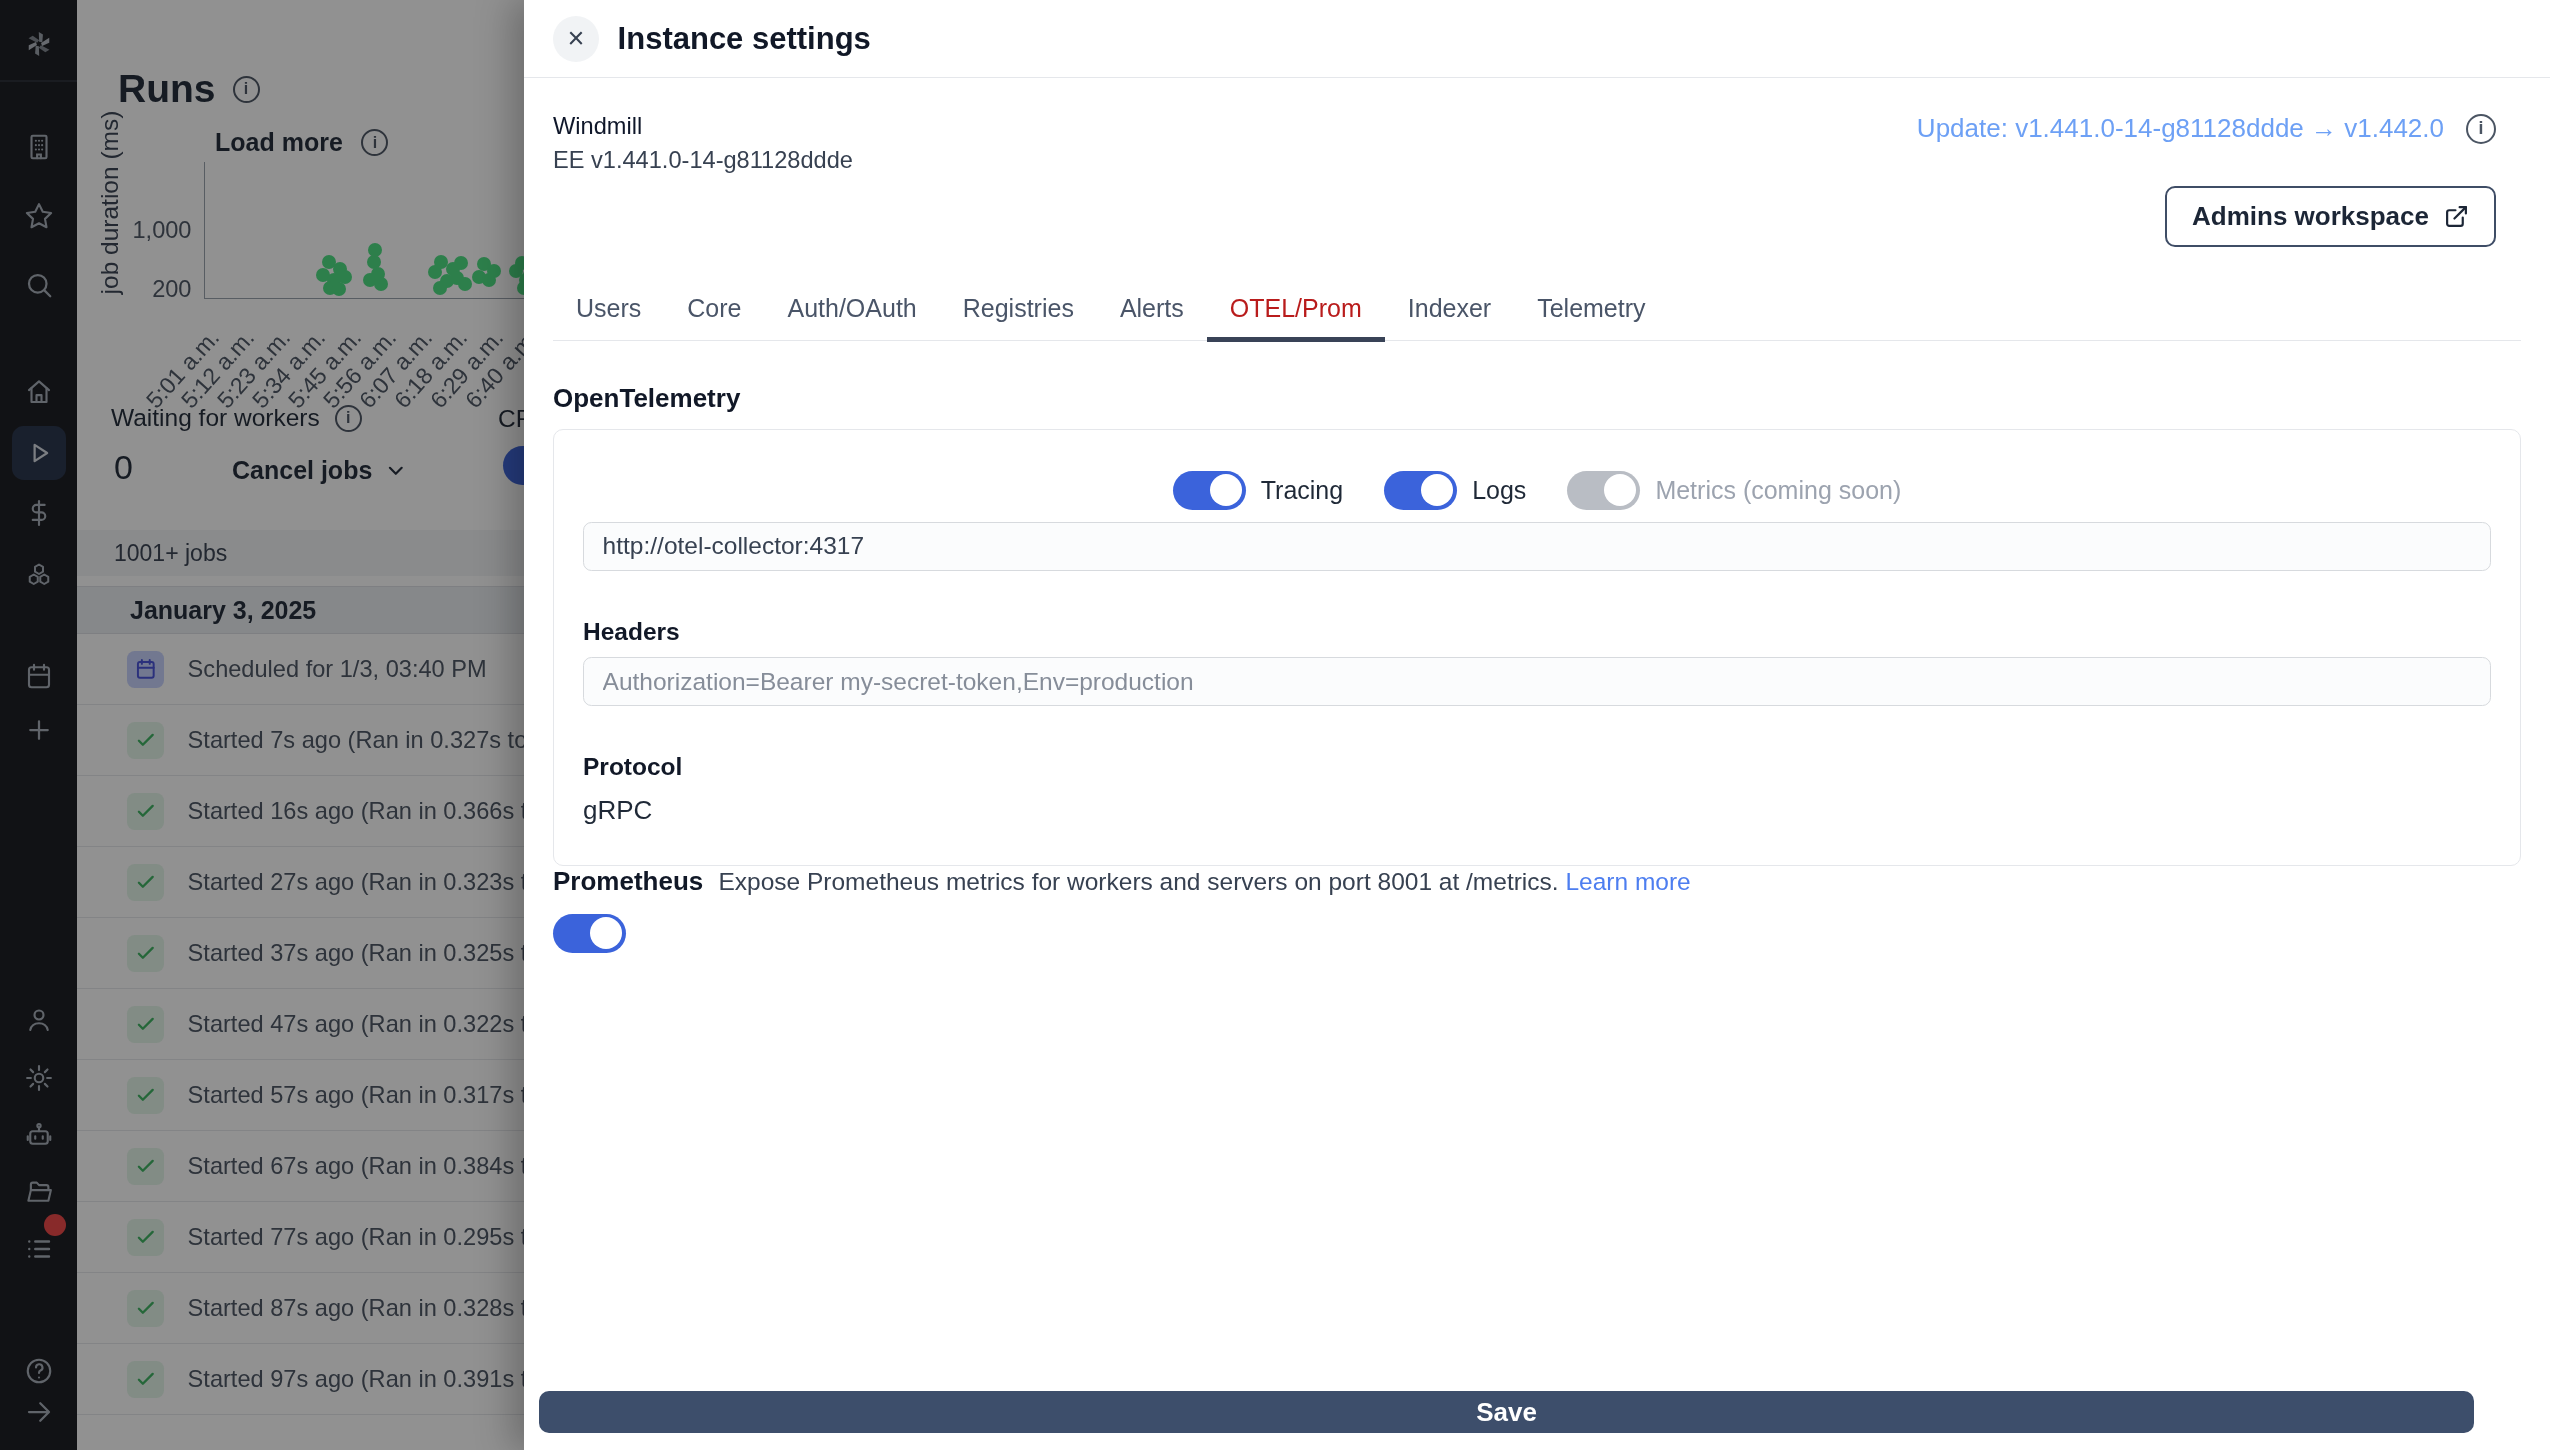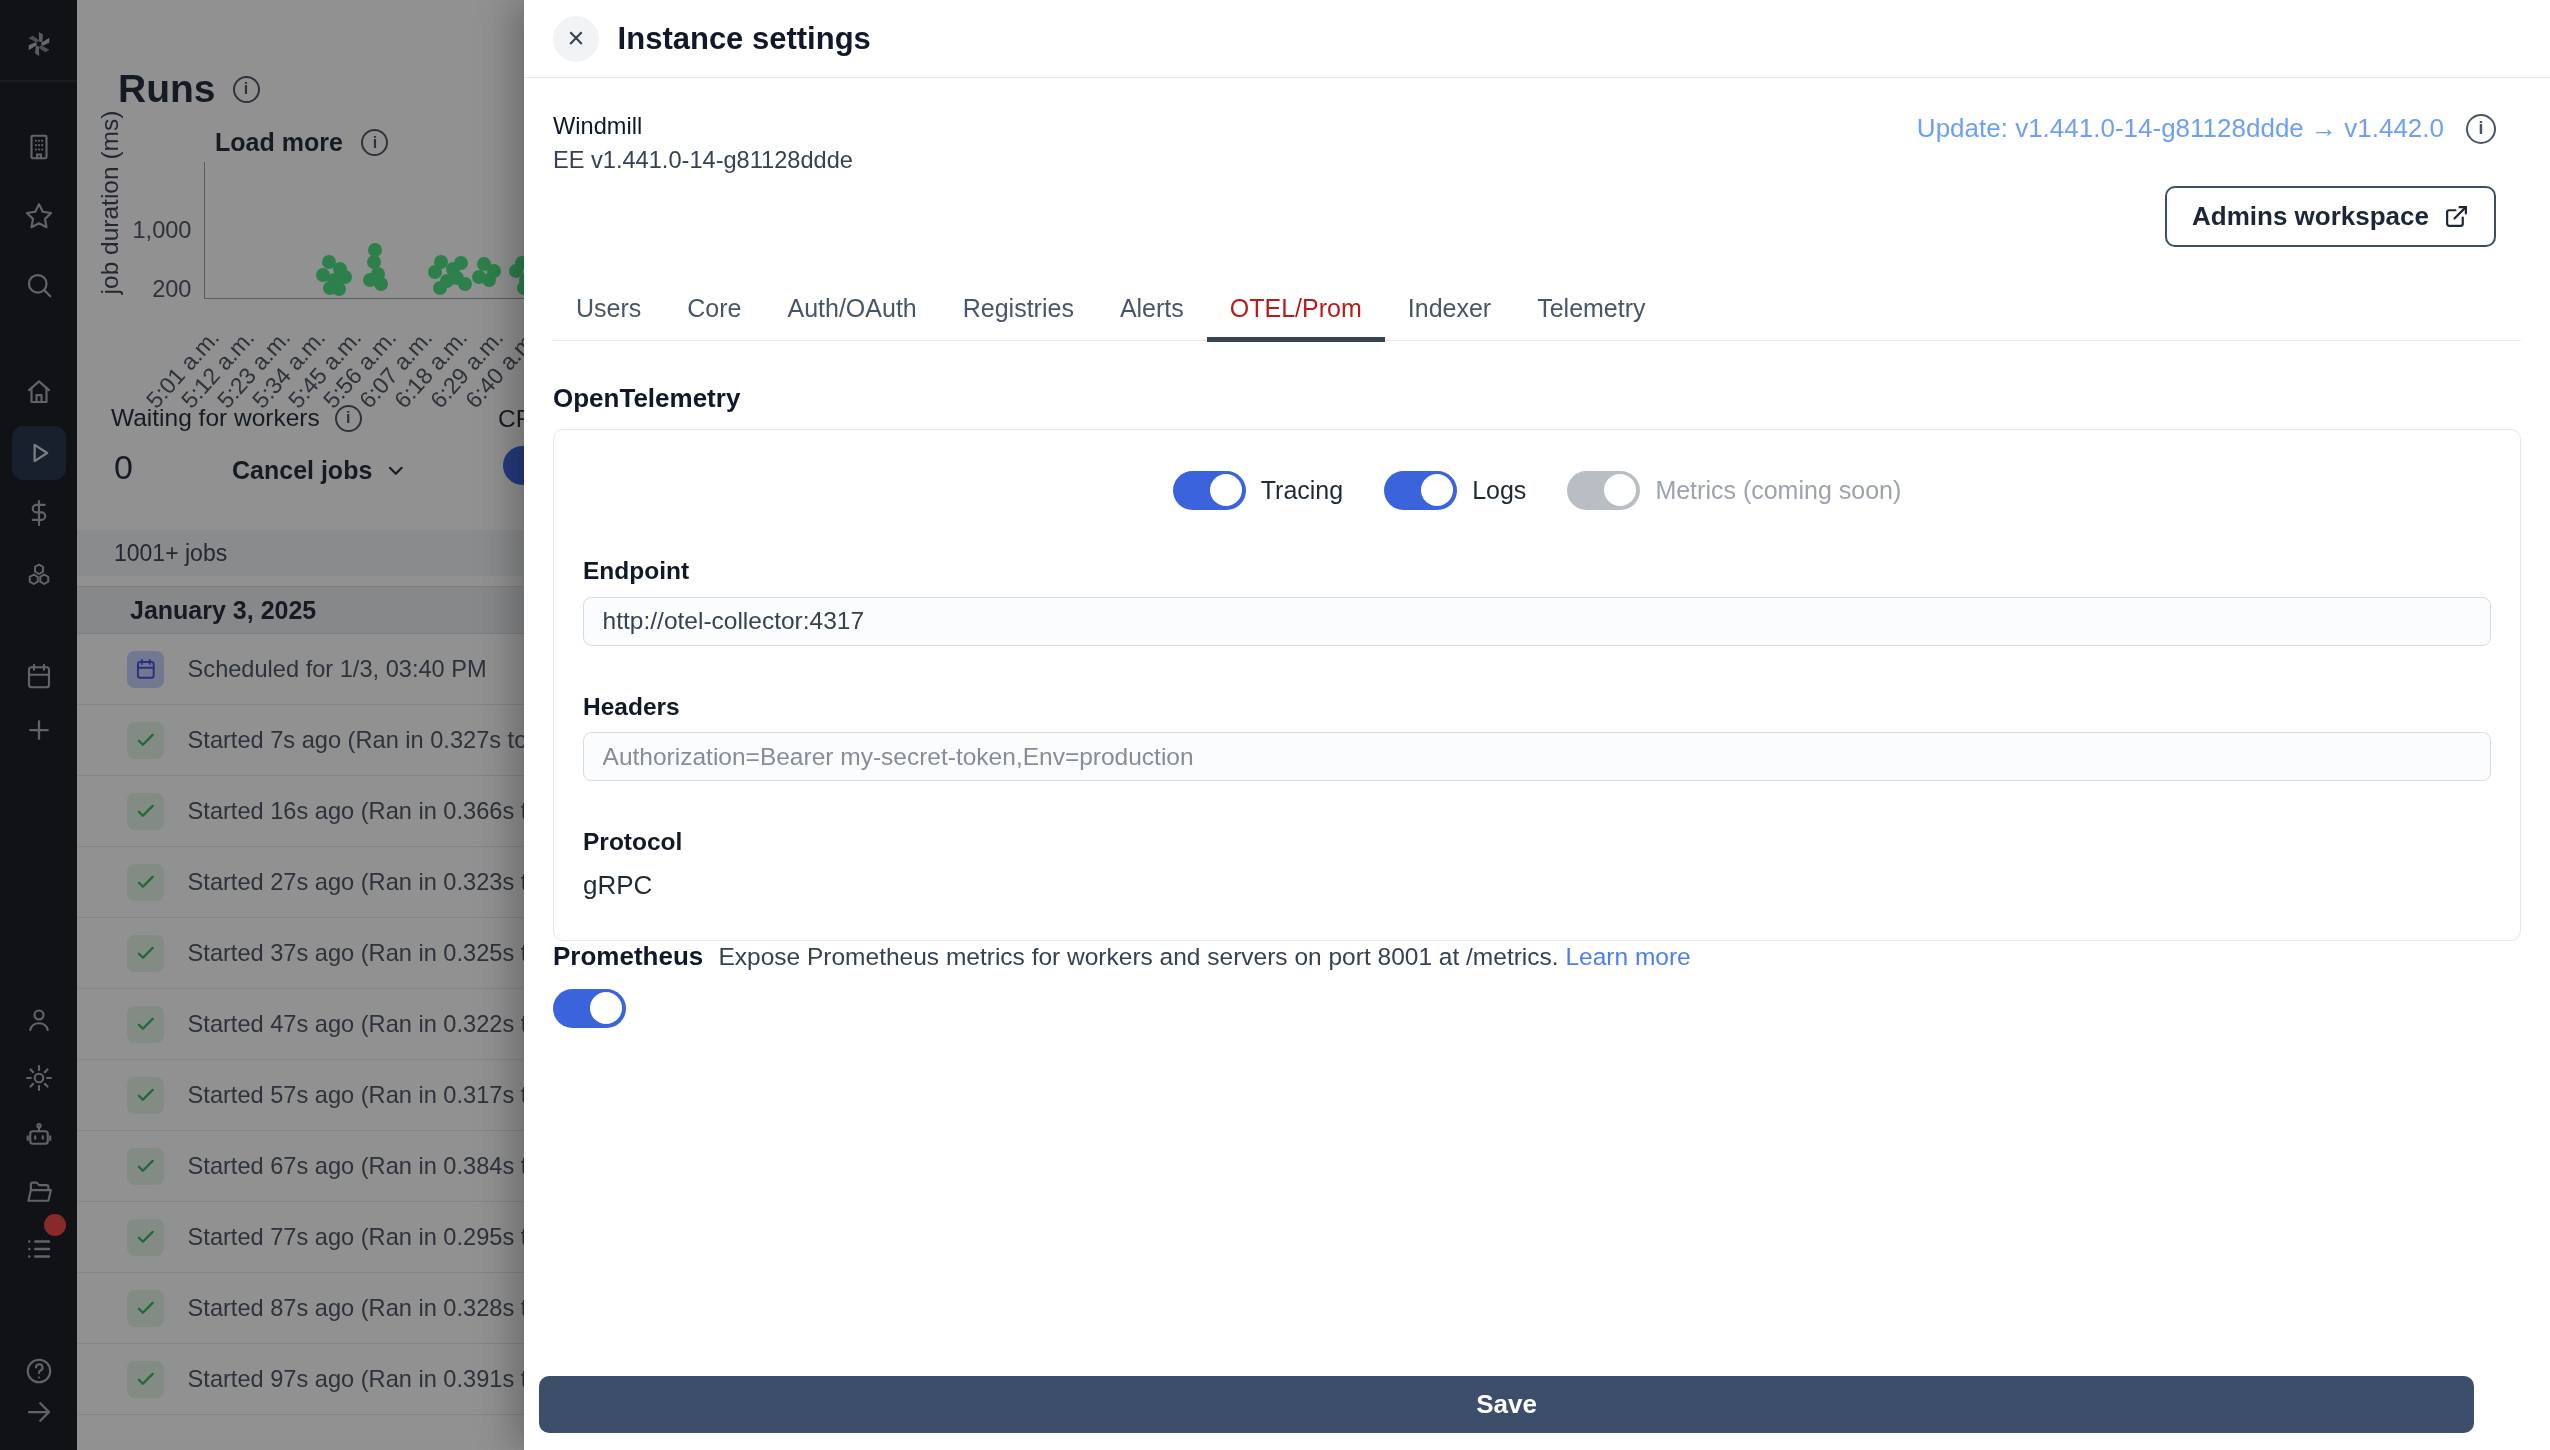--- a/index.html
+++ b/index.html
@@ -90,21 +90,21 @@
   .field-label{font-size:24.5px;font-weight:700;color:#111827;margin:47px 0 0;}
   .field-input{display:block;width:100%;height:49px;margin-top:11.8px;border:1.7px solid #d7dade;border-radius:8.4px;
     background:#fbfcfd;padding:0 18.6px;font-size:24.5px;color:#374151;font-family:inherit;outline:none;}
   .field-input::placeholder{color:#868d99;}
   .protocol-value{font-size:26px;color:#1f2937;margin-top:13.5px;}
   .prom-block{}
   .prom-line{font-size:24.5px;color:#374151;}
   .prom-title{font-size:26px;font-weight:700;color:#111827;margin-right:8.4px;}
   .prom-link{color:#4d7ef0;text-decoration:none;cursor:pointer;}
   .prom-toggle{margin-top:17px;}
-  .save-btn{position:absolute;left:15px;right:76px;bottom:17.7px;height:57px;background:#3d4e6b;border:none;
+  .save-btn{position:absolute;left:15px;right:76px;bottom:17.7px;height:42px;background:#3d4e6b;border:none;
     border-radius:10px;color:#fff;font-size:26px;font-weight:700;cursor:pointer;font-family:inherit;}
 </style>
 </head>
 <body>
 
 <div class="screen">
 
   <nav class="sidebar">
     <div class="sb-item" style="top:17px">
       <svg viewBox="0 0 44 44">
@@ -469,21 +469,20 @@
               <span class="toggle-label">Logs</span>
             </div>
             <div class="toggle-group">
               <div class="toggle disabled">
                 <span class="knob"></span>
               </div>
               <span class="toggle-label muted">Metrics (coming soon)</span>
             </div>
           </div>
 
-        <div class="field-label">Endpoint</div>
         <input class="field-input" type="text" value="http://otel-collector:4317" style="">
 
         <div class="field-label">Headers</div>
         <input class="field-input" type="text" placeholder="Authorization=Bearer my-secret-token,Env=production" style="">
 
         <div class="field-label">Protocol</div>
         <div class="protocol-value">gRPC</div>
       </div>
 
       <div class="prom-block">

